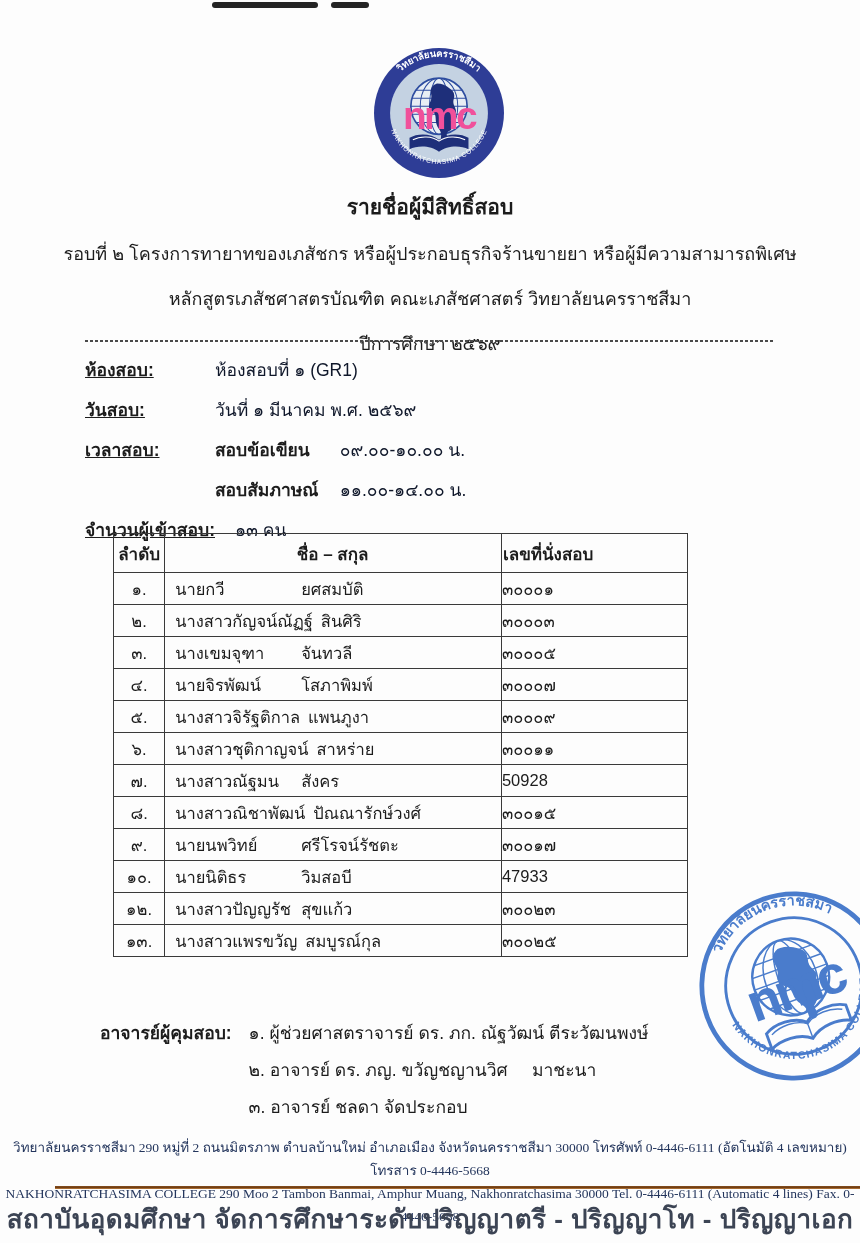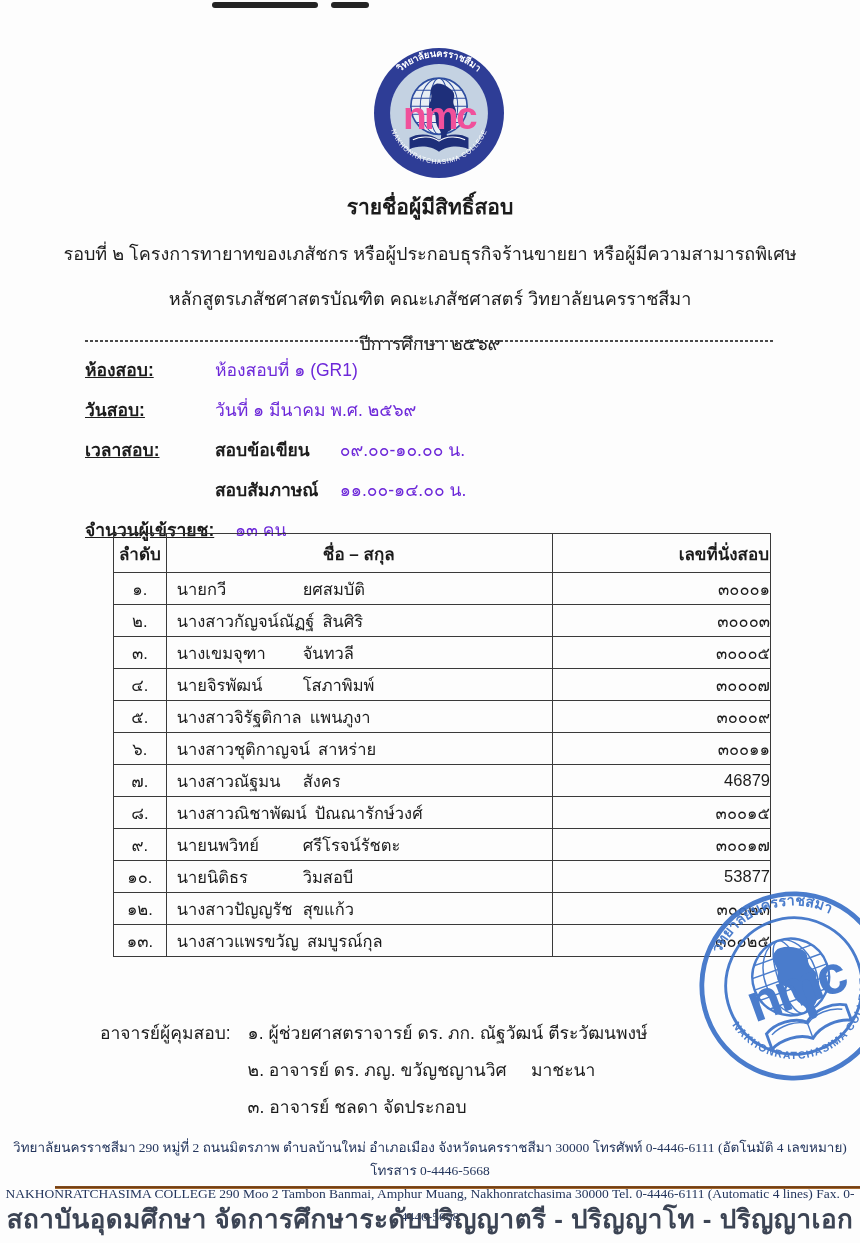--- a/index.html
+++ b/index.html
@@ -25,36 +25,36 @@
   .doc-header .t2{font-size:18px;font-weight:normal;margin:0 0 16px 0;}
   .dashed-rule{position:absolute;left:85px;top:340px;width:690px;height:2px;
     background:repeating-linear-gradient(90deg,#4a4a4a 0 3px,transparent 3px 5px);}
 
   
   .info-block{position:absolute;left:85px;top:358px;width:600px;font-size:17.5px;}
   .info-row{margin-bottom:16px;line-height:24px;}
   .info-label{display:inline-block;width:125px;font-weight:bold;vertical-align:top;text-decoration:underline;}
   .info-label.wide{width:145px;}
   .sub-label{display:inline-block;width:120px;font-weight:bold;}
-  .info-value{color:#6d28d9;}
-
-  
-  table.roster{position:absolute;left:113px;top:533px;width:658px;
+  .info-value{color:#0f172a;}
+
+  
+  table.roster{position:absolute;left:113px;top:533px;width:575px;
     border-collapse:collapse;font-size:16.5px;z-index:2;}
   table.roster th,table.roster td{border:1px solid #3a3a3a;}
   table.roster th{height:36px;font-weight:bold;font-size:17px;}
   table.roster td{height:31px;padding:0;}
   .col-no{width:50px;text-align:center;}
   .col-name{width:384px;text-align:left;padding-left:10px !important;}
-  .col-seat{width:221px;text-align:right;margin-left:36px;}
+  .col-seat{width:221px;text-align:left;margin-left:36px;}
   .c-first{display:inline-block;min-width:118px;padding-right:8px;}
 
   
   .proctors{position:absolute;left:100px;top:1020px;font-size:17.5px;z-index:1;}
-  .proctors-label{font-weight:normal;display:inline-block;vertical-align:top;line-height:26px;text-align:center;}
+  .proctors-label{font-weight:bold;display:inline-block;vertical-align:top;line-height:26px;text-align:center;}
   .proctor-list{display:inline-block;margin:0 0 0 12px;padding:0;list-style:none;vertical-align:top;}
   .proctor-list li{line-height:26px;margin-bottom:11px;}
   .proctor-text{white-space:pre;}
 
   
   .footer-address{position:absolute;top:1136px;left:0;width:860px;text-align:center;
     font-family:"Liberation Serif","DejaVu Serif",serif;
     font-size:13.5px;line-height:23px;color:#23355c;}
   .footer-rule{position:absolute;left:55px;top:1186px;width:805px;height:3px;
     background:linear-gradient(180deg,#8a5222 0%,#6b3a10 45%,#c08040 100%);}
@@ -128,21 +128,21 @@
       <span class="info-label">เวลาสอบ:</span>
       <span class="sub-label">สอบข้อเขียน</span>
       <span class="info-value">๐๙.๐๐-๑๐.๐๐ น.</span>
     </div>
     <div class="info-row">
       <span class="info-label"></span>
       <span class="sub-label">สอบสัมภาษณ์</span>
       <span class="info-value">๑๑.๐๐-๑๔.๐๐ น.</span>
     </div>
     <div class="info-row">
-      <span class="info-label wide">จำนวนผู้เข้รายช:</span>
+      <span class="info-label wide">จำนวนผู้เข้าสอบ:</span>
       <span class="info-value">๑๓ คน</span>
     </div>
   </div>
 
   <table class="roster">
     <thead>
       <tr>
         <th class="col-no">ลำดับ</th>
         <th class="col-name" style="text-align:center;padding-left:0 !important;">ชื่อ – สกุล</th>
         <th class="col-seat">เลขที่นั่งสอบ</th>
@@ -195,21 +195,21 @@
         <span class="c-first">นางสาวชุติกาญจน์</span><span class="c-last">สาหร่าย</span>
       </td>
       <td class="col-seat c-seat">๓๐๐๑๑</td>
     </tr>
 
     <tr>
       <td class="col-no c-no">๗.</td>
       <td class="col-name">
         <span class="c-first">นางสาวณัฐมน</span><span class="c-last">สังคร</span>
       </td>
-      <td class="col-seat c-seat">46879</td>
+      <td class="col-seat c-seat">50928</td>
     </tr>
 
     <tr>
       <td class="col-no c-no">๘.</td>
       <td class="col-name">
         <span class="c-first">นางสาวณิชาพัฒน์</span><span class="c-last">ปัณณารักษ์วงศ์</span>
       </td>
       <td class="col-seat c-seat">๓๐๐๑๕</td>
     </tr>
 
@@ -219,21 +219,21 @@
         <span class="c-first">นายนพวิทย์</span><span class="c-last">ศรีโรจน์รัชตะ</span>
       </td>
       <td class="col-seat c-seat">๓๐๐๑๗</td>
     </tr>
 
     <tr>
       <td class="col-no c-no">๑๐.</td>
       <td class="col-name">
         <span class="c-first">นายนิติธร</span><span class="c-last">วิมสอบี</span>
       </td>
-      <td class="col-seat c-seat">53877</td>
+      <td class="col-seat c-seat">47933</td>
     </tr>
 
 
     <tr>
       <td class="col-no c-no">๑๒.</td>
       <td class="col-name">
         <span class="c-first">นางสาวปัญญรัช</span><span class="c-last">สุขแก้ว</span>
       </td>
       <td class="col-seat c-seat">๓๐๐๒๓</td>
     </tr>

